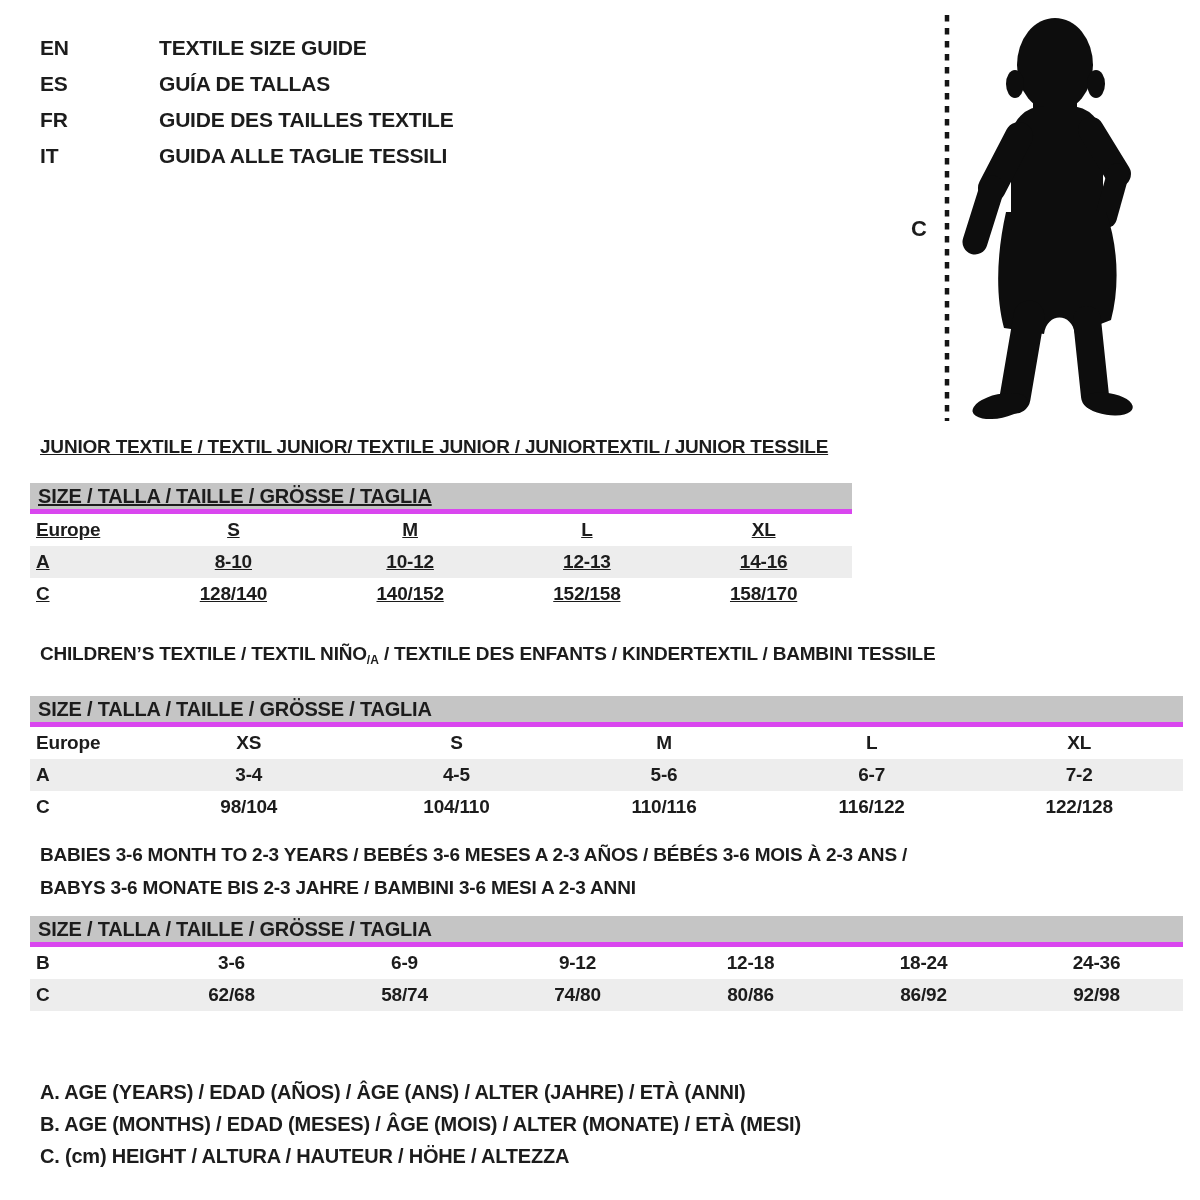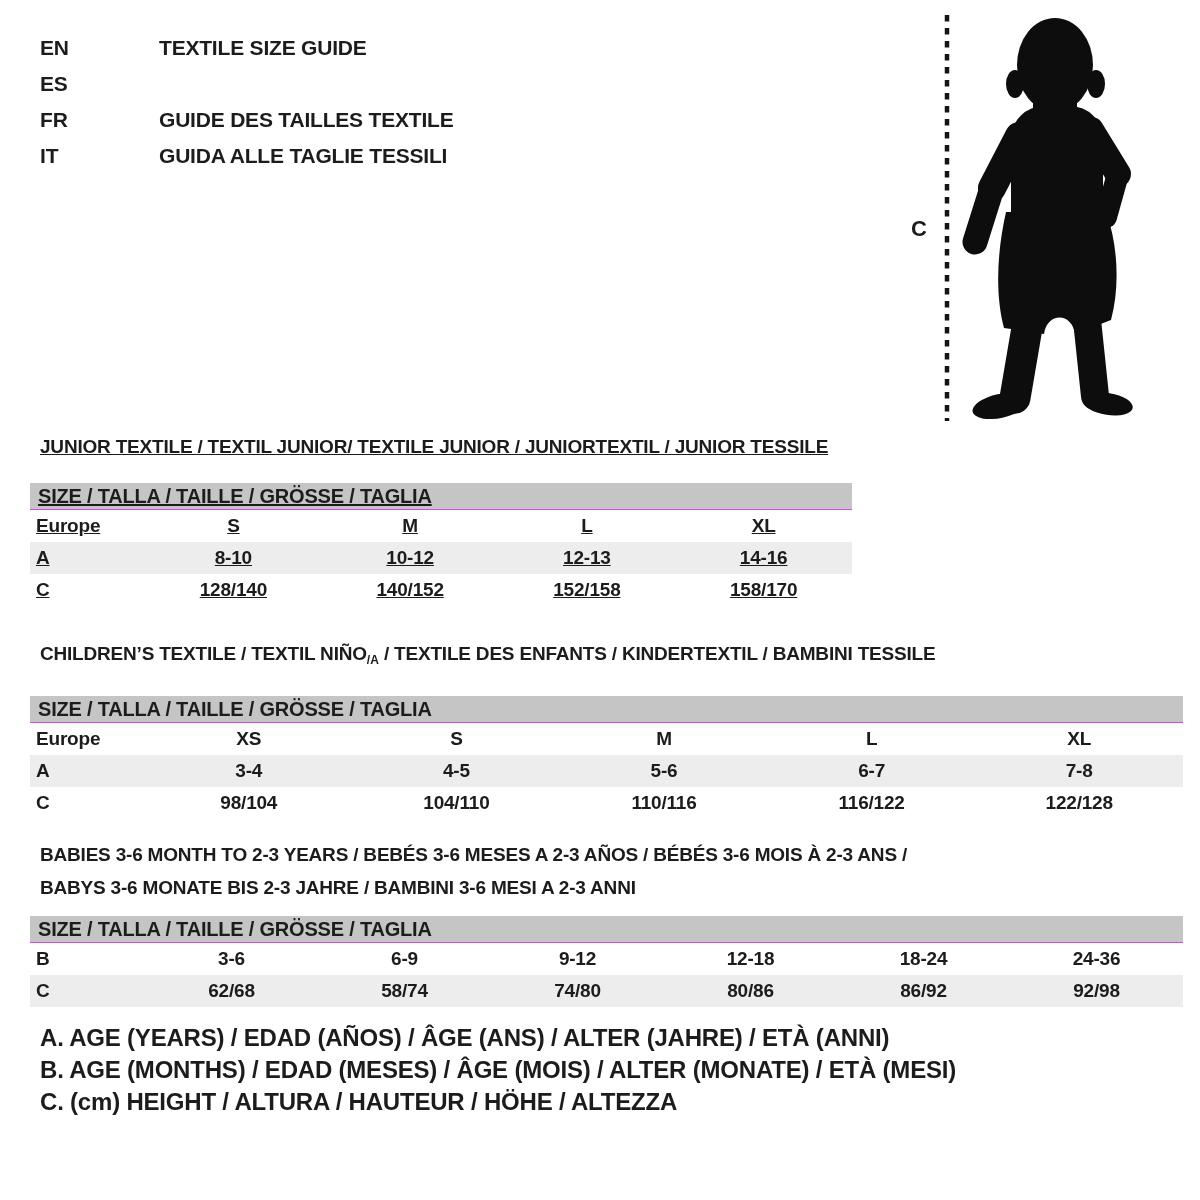--- a/index.html
+++ b/index.html
@@ -23,39 +23,40 @@
   #children{top:642px;width:1153px;}
   #babies{top:838px;width:1153px;}
   .section-title{margin:0 0 0 10px;font-size:19px;line-height:24px;}
   .title-sub{font-size:12px;vertical-align:-4px;letter-spacing:0;}
   .size-table{border-collapse:collapse;width:100%;table-layout:fixed;margin-top:24px;}
   #babies .size-table{margin-top:12px;}
   .size-table td{height:32px;font-size:19px;text-align:center;padding:0;color:#1c1c1c;}
   .size-table td.lbl{text-align:left;padding-left:6px;}
   tr.bar td{
     background:#c5c5c5;height:26px;font-size:20px;text-align:left;padding-left:8px;
-    border-bottom:1px solid #d946ef;
+    border-bottom:5px solid #d946ef;
   }
   tr.alt td{background:#ededed;}
   col.c-label{width:115px;}
   
-  #footnotes{position:absolute;left:40px;top:1022px;font-size:24px;line-height:32px;}
+  #footnotes{position:absolute;left:40px;top:1076px;font-size:20px;line-height:32px;}
 </style>
 </head>
 <body>
 
 <div id="page">
 
   <div id="lang-header">
     <div class="lang-row">
       <span class="lang-code">EN</span>
       <span>TEXTILE SIZE GUIDE</span>
     </div>
     <div class="lang-row">
       <span class="lang-code">ES</span>
+      <span>GUÍA DE TALLAS</span>
     </div>
     <div class="lang-row">
       <span class="lang-code">FR</span>
       <span>GUIDE DES TAILLES TEXTILE</span>
     </div>
     <div class="lang-row">
       <span class="lang-code">IT</span>
       <span>GUIDA ALLE TAGLIE TESSILI</span>
     </div>
   </div>
@@ -154,21 +155,21 @@
         <td>M</td>
         <td>L</td>
         <td>XL</td>
       </tr>
       <tr class="alt">
         <td class="lbl">A</td>
         <td>3-4</td>
         <td>4-5</td>
         <td>5-6</td>
         <td>6-7</td>
-        <td>7-8</td>
+        <td>7-2</td>
       </tr>
       <tr>
         <td class="lbl">C</td>
         <td>98/104</td>
         <td>104/110</td>
         <td>110/116</td>
         <td>116/122</td>
         <td>122/128</td>
       </tr>
     </tbody>

